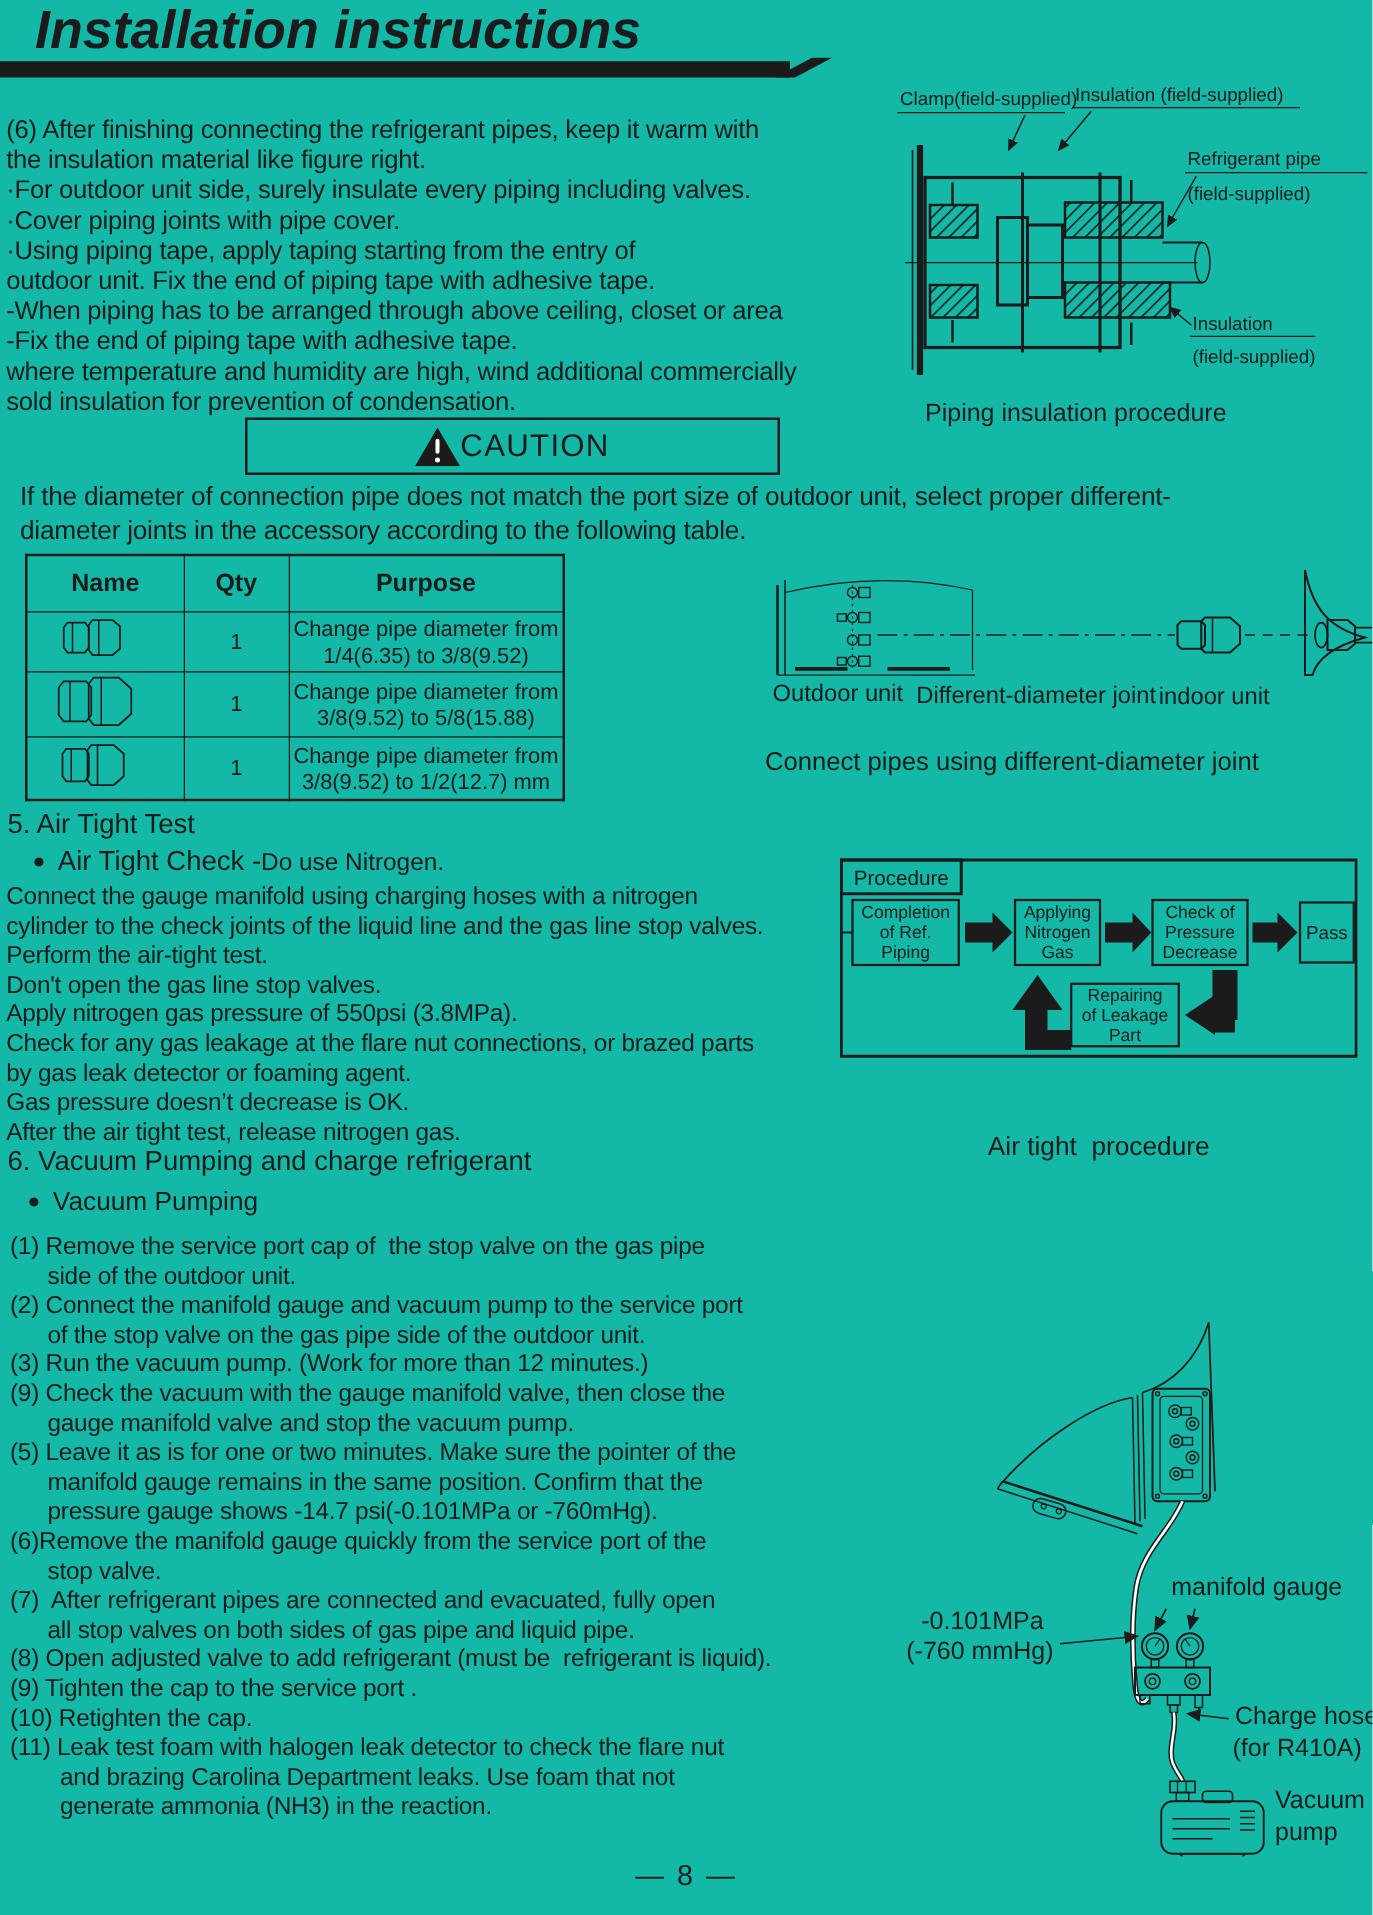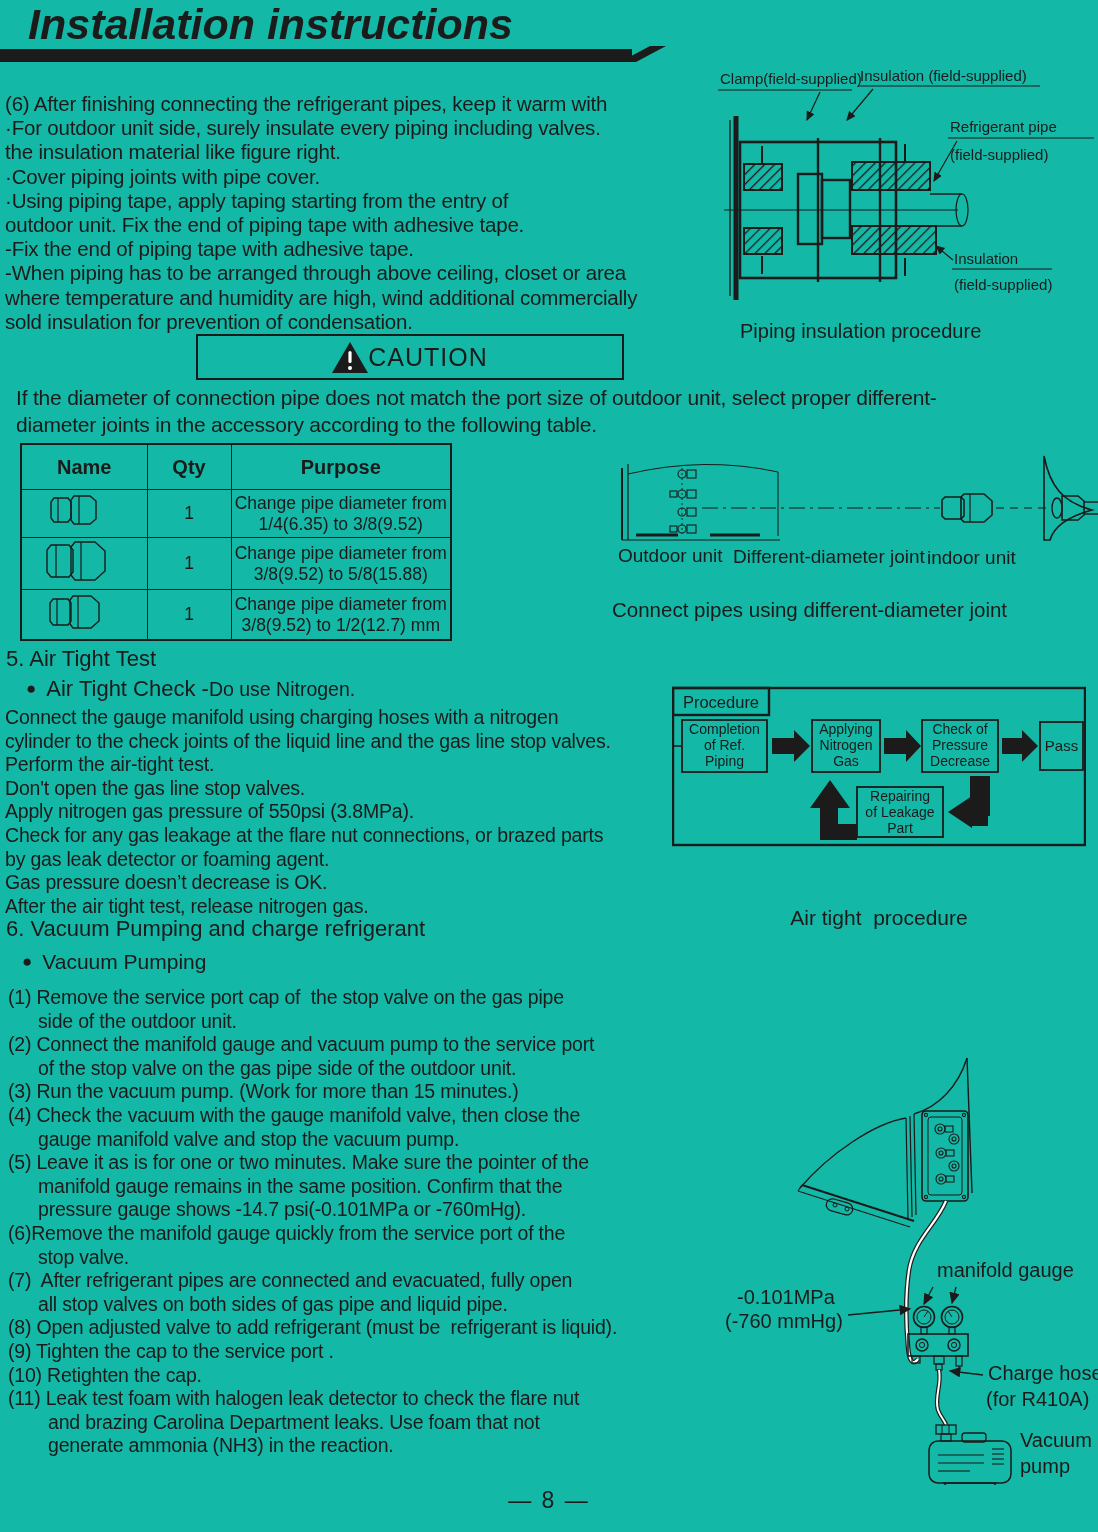--- a/index.html
+++ b/index.html
@@ -43,27 +43,27 @@
 <div id="page">
 
   <div class="abs title">Installation instructions</div>
   <svg class="abs" style="left:0;top:46px;" width="700" height="20" viewBox="0 0 700 20">
     <rect x="0" y="3" width="632" height="13" fill="#1b1b1b"></rect>
     <polygon points="620,16 650,0 666,0 636,16" fill="#1b1b1b"></polygon>
   </svg>
 
   <div class="abs para6">
     <div class="tline">(6) After finishing connecting the refrigerant pipes, keep it warm with</div>
+    <div class="tline">the insulation material like figure right.</div>
     <div class="tline">·For outdoor unit side, surely insulate every piping including valves.</div>
-    <div class="tline">the insulation material like figure right.</div>
     <div class="tline">·Cover piping joints with pipe cover.</div>
     <div class="tline">·Using piping tape, apply taping starting from the entry of</div>
     <div class="tline">outdoor unit. Fix the end of piping tape with adhesive tape.</div>
+    <div class="tline">-When piping has to be arranged through above ceiling, closet or area</div>
     <div class="tline">-Fix the end of piping tape with adhesive tape.</div>
-    <div class="tline">-When piping has to be arranged through above ceiling, closet or area</div>
     <div class="tline">where temperature and humidity are high, wind additional commercially</div>
     <div class="tline">sold insulation for prevention of condensation.</div>
   </div>
 
   <svg class="abs" style="left:700px;top:60px;" width="398" height="256" viewBox="0 0 398 256">
     <defs>
       <pattern id="hatch" width="7" height="7" patternUnits="userSpaceOnUse" patternTransform="rotate(45)">
         <line x1="0" y1="0" x2="0" y2="7" stroke="#1b1b1b" stroke-width="2.6"></line>
       </pattern>
       <marker id="ah" markerWidth="9" markerHeight="8" refX="7" refY="3.5" orient="auto">
@@ -295,22 +295,22 @@
 
   <div class="abs h2" style="left:6px;top:916px;">6. Vacuum Pumping and charge refrigerant</div>
   <div class="abs bullet-line" style="left:22px;top:950px;">
     <span class="dot">●</span><span style="font-size:21px;">Vacuum Pumping</span>
   </div>
   <div class="abs steps">
     <div class="tline">(1) Remove the service port cap of  the stop valve on the gas pipe</div>
     <div class="tline c1">side of the outdoor unit.</div>
     <div class="tline">(2) Connect the manifold gauge and vacuum pump to the service port</div>
     <div class="tline c1">of the stop valve on the gas pipe side of the outdoor unit.</div>
-    <div class="tline">(3) Run the vacuum pump. (Work for more than 15 minutes.)</div>
-    <div class="tline">(4) Check the vacuum with the gauge manifold valve, then close the</div>
+    <div class="tline">(3) Run the vacuum pump. (Work for more than 12 minutes.)</div>
+    <div class="tline">(9) Check the vacuum with the gauge manifold valve, then close the</div>
     <div class="tline c1">gauge manifold valve and stop the vacuum pump.</div>
     <div class="tline">(5) Leave it as is for one or two minutes. Make sure the pointer of the</div>
     <div class="tline c1">manifold gauge remains in the same position. Confirm that the</div>
     <div class="tline c1">pressure gauge shows -14.7 psi(-0.101MPa or -760mHg).</div>
     <div class="tline">(6)Remove the manifold gauge quickly from the service port of the</div>
     <div class="tline c1">stop valve.</div>
     <div class="tline">(7)  After refrigerant pipes are connected and evacuated, fully open</div>
     <div class="tline c1">all stop valves on both sides of gas pipe and liquid pipe.</div>
     <div class="tline">(8) Open adjusted valve to add refrigerant (must be  refrigerant is liquid).</div>
     <div class="tline">(9) Tighten the cap to the service port .</div>

